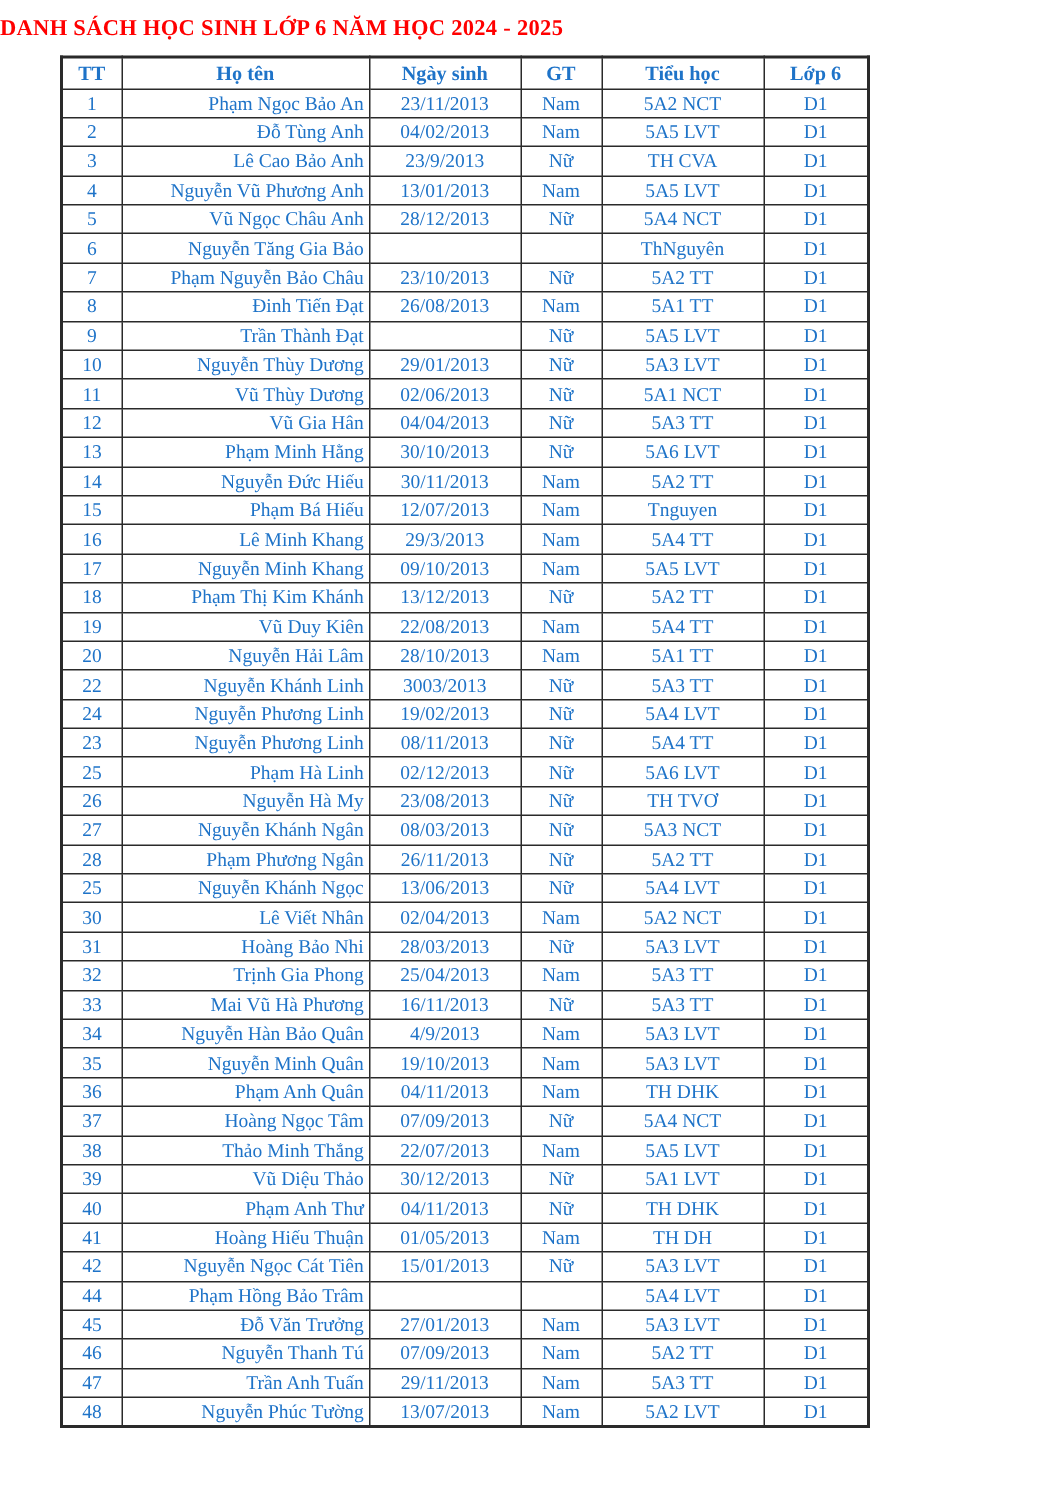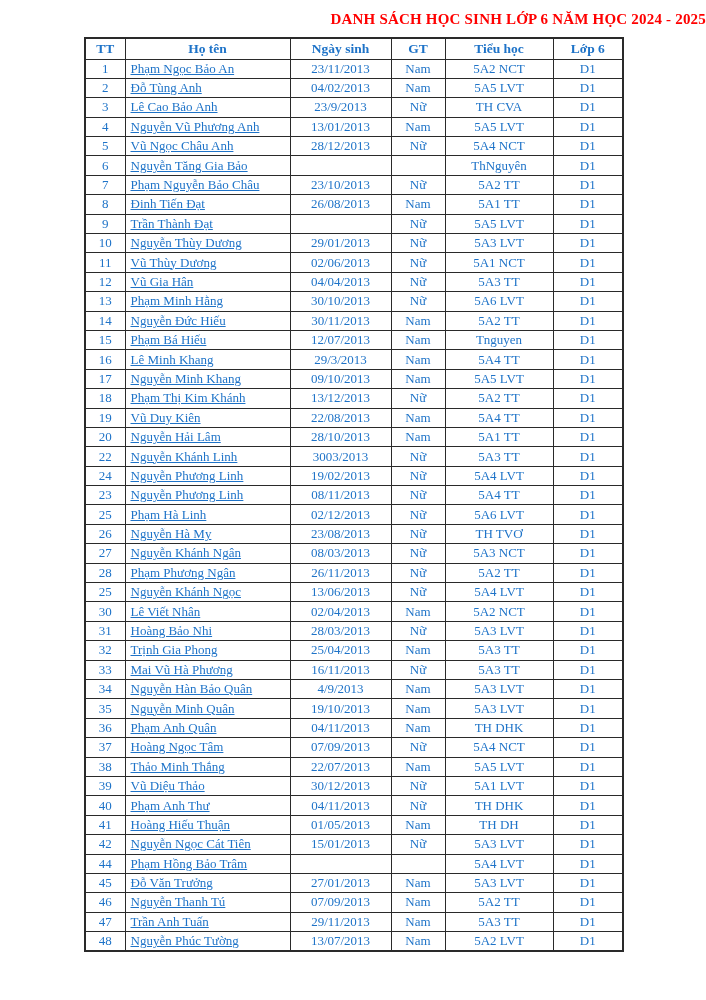--- a/index.html
+++ b/index.html
@@ -4,28 +4,28 @@
 <style>
   * { margin: 0; padding: 0; box-sizing: border-box; }
   html, body {
     width: 706px; height: 1000px;
     background: #ffffff;
     font-family: "Liberation Serif", "DejaVu Serif", serif;
     overflow: hidden;
   }
   .page-title {
     margin-top: 11px;
-    text-align: right;
+    text-align: left;
     color: #ff0000;
     font-weight: bold;
     font-size: 15px;
     letter-spacing: 0.2px;
   }
   table.student-table {
-    margin: 9px 0 0 84px;
+    margin: 9px 0 0 40px;
     border-collapse: collapse;
     table-layout: fixed;
     width: 538px;
     border: 2px solid #2a2a2a;
   }
   table.student-table th, table.student-table td {
     border: 1px solid #2a2a2a;
     color: #1e73c8;
     font-size: 13px;
     height: 19.4px;
@@ -33,21 +33,21 @@
     text-align: center;
     vertical-align: middle;
     white-space: nowrap;
     overflow: hidden;
   }
   table.student-table th {
     font-weight: bold;
     font-size: 13.5px;
     height: 21px;
   }
-  table.student-table td.cell-name { text-align: left; padding-left: 5px; text-decoration: underline; }
+  table.student-table td.cell-name { text-align: right; padding-left: 5px; }
   col.c-tt     { width: 40px; }
   col.c-name   { width: 165px; }
   col.c-dob    { width: 101px; }
   col.c-gt     { width: 54px; }
   col.c-school { width: 108px; }
   col.c-class  { width: 70px; }
 </style>
 </head>
 <body>
 

